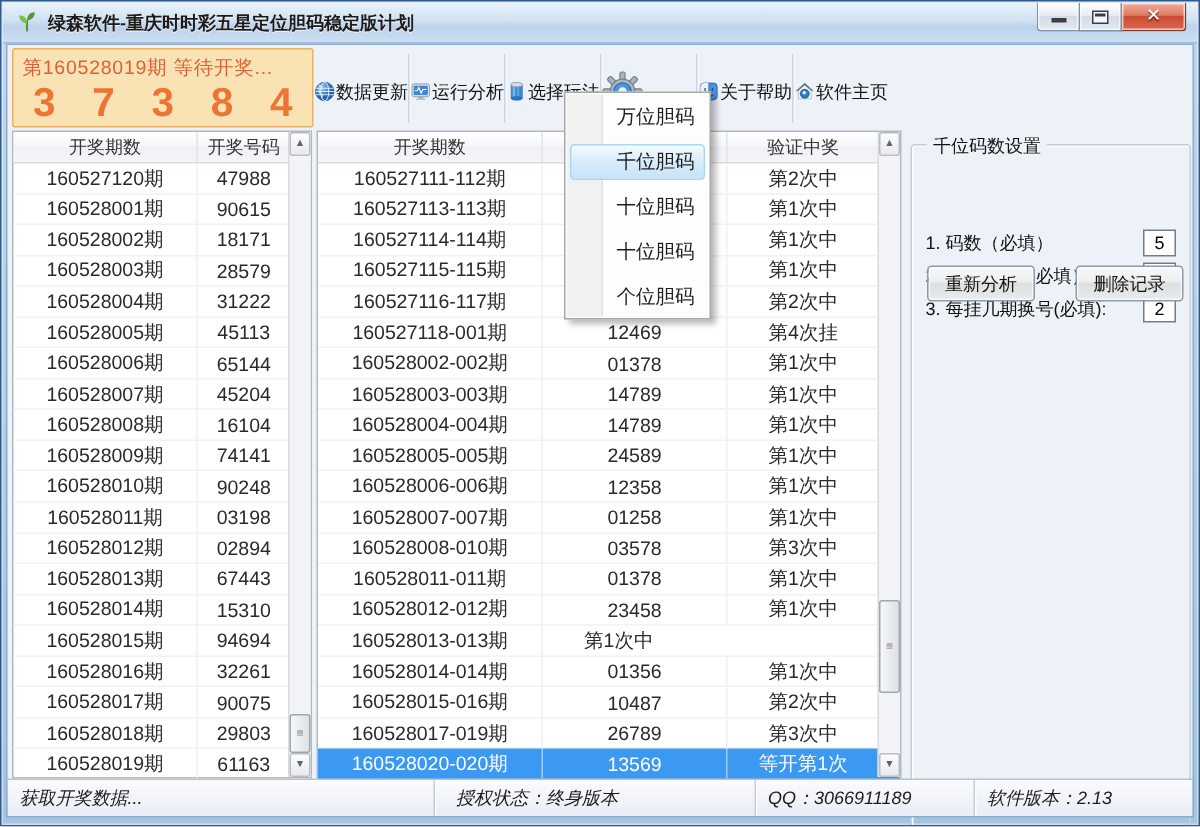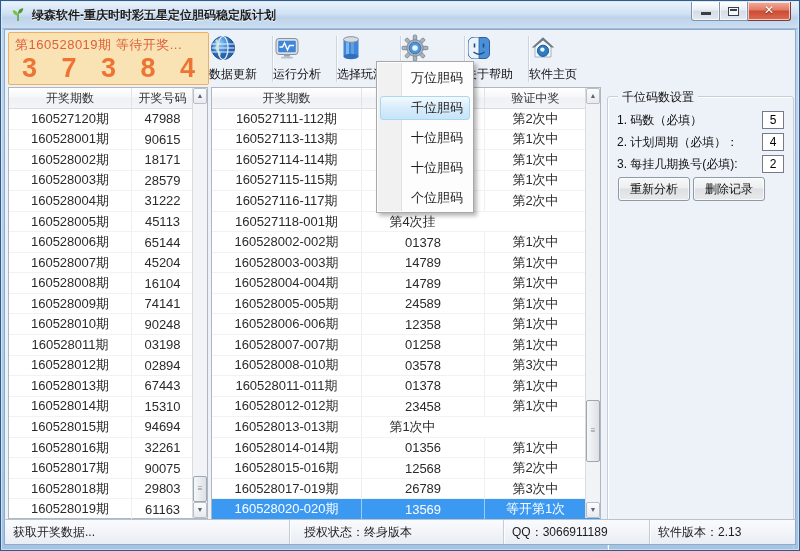--- a/index.html
+++ b/index.html
@@ -38,21 +38,21 @@
 
   
   .banner { position:absolute; left:7px; top:31px; width:201px; height:53px;
     background:#F9E3B5; border:1px solid #EDAF62; border-radius:2px; }
   .banner-status { padding:3px 0 0 6px; color:#DF5F36; font-size:13px; letter-spacing:.5px; white-space:nowrap; }
   .banner-digits { display:flex; justify-content:space-between; padding:0 13px; margin-top:-2px; }
   .banner-digits span { font-size:27px; font-weight:bold; color:#EE7433; line-height:32px; }
 
   
   .toolbar { position:absolute; left:208px; top:30px; height:56px; display:flex; }
-  .tool-btn { width:63px; height:56px; display:flex; flex-direction:column; align-items:flex-start; cursor:default; }
+  .tool-btn { width:63px; height:56px; display:flex; flex-direction:row; align-items:center; cursor:default; }
   .tool-btn .ticon { width:28px; height:28px; margin-top:3px; }
   .tool-btn .tlabel { font-size:12px; color:#111; margin-top:4px; white-space:nowrap; }
   .tool-sep { width:1px; height:46px; margin-top:5px; background:#CBD4DF; box-shadow:1px 0 0 #FAFBFD; }
 
   
   .menu { position:absolute; left:375px; top:60px; width:98px; height:152px;
     background:#FDFDFD; border:1px solid #A8A8A8; box-shadow:3px 3px 4px rgba(0,0,0,.28); z-index:50; }
   .menu-gutter { position:absolute; left:1px; top:1px; bottom:1px; width:24px;
     background:#F1F1F1; border-right:1px solid #E2E2E2; }
   .menu-items { position:absolute; left:1px; right:1px; top:1px; }
@@ -86,35 +86,35 @@
     color:#5A6572; font-size:7px; text-align:center; line-height:14px; }
   .sb-up { top:0; } .sb-down { bottom:0; }
   .sb-thumb { position:absolute; left:0; width:14px;
     background:linear-gradient(90deg,#F6F7F8,#DDE0E5); border:1px solid #9DA6B1; border-radius:2px;
     color:#7C8692; font-size:8px; text-align:center; }
 
   
   .gbox { position:absolute; left:606px; top:95px; width:187px; height:520px;
     border:1px solid #C9CED6; border-radius:3px; box-shadow:inset 1px 1px 0 #FDFEFF; }
   .gbox-title { position:absolute; left:10px; top:-8px; background:#EDF1F8; padding:0 4px; font-size:12px; color:#111; }
-  .field-row { position:absolute; left:9px; right:9px; height:18px; display:flex; align-items:center; }
+  .field-row { position:absolute; left:9px; right:9px; height:18px; display:flex; align-items:center;margin-top:42px; }
   .field-row .flabel { flex:1; font-size:12px; color:#111; white-space:nowrap; }
   .field-row input { width:22px; height:18px; border:1px solid #737C87; text-align:center; font-size:12px;
     font-family:"Liberation Sans","DejaVu Sans",sans-serif; background:#fff; padding:0; }
   .f1 { top:14px; } .f2 { top:36px; } .f3 { top:58px; }
-  .panel-btns { position:absolute; left:10px; top:80px; display:flex; gap:3px; }
+  .panel-btns { position:absolute; left:10px; top:80px; display:flex; gap:27px; }
   .pbtn { width:72px; height:24px; font-size:12px; color:#111;
     background:linear-gradient(180deg,#F7F8F9,#EDEEF0 45%,#DDDFE2 50%,#E8EAEC);
     border:1px solid #8E9AA6; border-radius:3px; box-shadow:inset 0 0 0 1px rgba(255,255,255,.7); cursor:default;
     font-family:"Liberation Sans","DejaVu Sans",sans-serif; }
 
   
   .statusbar { position:absolute; left:3px; right:3px; bottom:5px; height:26px;
     background:linear-gradient(180deg,#FAFBFD,#E9EDF4); border:1px solid #8FAACB; border-top:1px solid #B9C2CE;
-    display:flex; align-items:center; font-size:12px; color:#1c1c1c; }
+    display:flex; align-items:center; font-size:12px; color:#1c1c1c;font-style:italic; }
   .st-cell { height:100%; display:flex; align-items:center; border-right:1px solid #C6CDD6; box-shadow:1px 0 0 #FBFCFE; }
   .st-1 { width:285px; padding-left:8px; }
   .st-2 { width:214px; padding-left:14px; }
   .st-3 { width:146px; padding-left:8px; }
   .st-4 { flex:1; padding-left:8px; border-right:none; box-shadow:none; }
 </style>
 </head>
 <body>
 
 <div class="window">
@@ -379,20 +379,21 @@
         </div>
 
         <div class="tr">
           <span class="td c0">160527116-117期</span>
           <span class="td c1"></span>
           <span class="td c2">第2次中</span>
         </div>
 
         <div class="tr">
           <span class="td c0">160527118-001期</span>
+          <span class="td c1">12469</span>
           <span class="td c2">第4次挂</span>
         </div>
 
         <div class="tr">
           <span class="td c0">160528002-002期</span>
           <span class="td c1">01378</span>
           <span class="td c2">第1次中</span>
         </div>
 
         <div class="tr">
@@ -449,21 +450,21 @@
         </div>
 
         <div class="tr">
           <span class="td c0">160528014-014期</span>
           <span class="td c1">01356</span>
           <span class="td c2">第1次中</span>
         </div>
 
         <div class="tr">
           <span class="td c0">160528015-016期</span>
-          <span class="td c1">12568</span>
+          <span class="td c1">10487</span>
           <span class="td c2">第2次中</span>
         </div>
 
         <div class="tr">
           <span class="td c0">160528017-019期</span>
           <span class="td c1">26789</span>
           <span class="td c2">第3次中</span>
         </div>
 
         <div class="tr selected">

